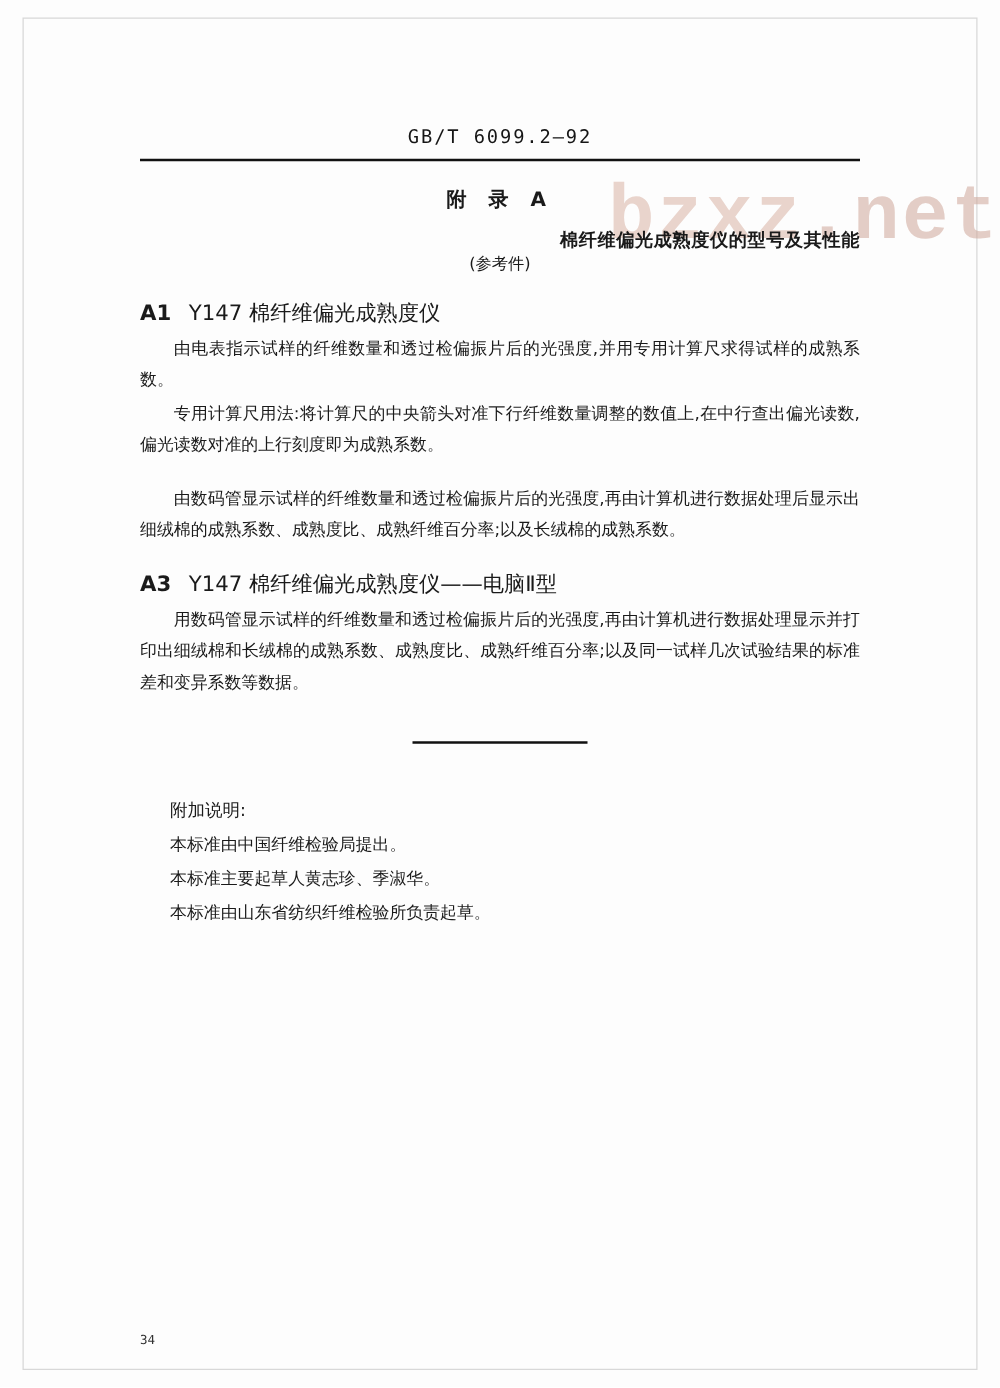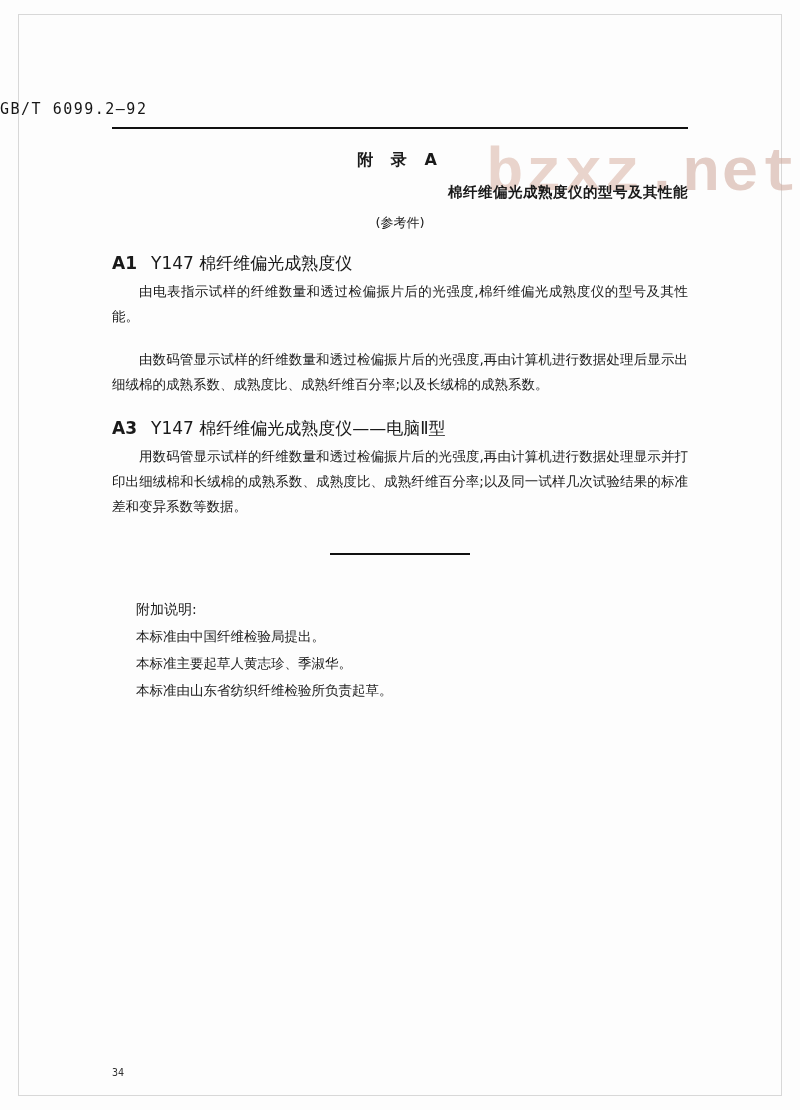--- a/index.html
+++ b/index.html
@@ -50,21 +50,21 @@
     z-index: 3;
     margin-left: 36px;
   }
   .watermark .net { color: #cfa79a; }
 
   .header {
     position: absolute;
     left: 0;
     right: 0;
     top: 100px;
-    text-align: left;
+    text-align: center;
     font-family: "DejaVu Sans Mono", monospace;
     font-size: 15px;
     letter-spacing: 1.5px;
     color: #161616;
   }
 
   .rule-top {
     position: absolute;
     left: 112px;
     right: 112px;
@@ -93,21 +93,20 @@
     font-size: 14.5px;
     font-weight: bold;
     margin-top: 12px;
     letter-spacing: 0.5px;
     position: relative;
     z-index: 4;
   }
   .appendix-note {
     text-align: center;
     font-size: 13px;
-    margin-top: 12px;
     position: relative;
     z-index: 4;
   }
 
   .clause {
     margin-top: 18px;
   }
   .clause-head {
     font-size: 17px;
     line-height: 1.6;
@@ -171,21 +170,22 @@
   <div class="content">
 
     <div class="appendix-title">附 录 A</div>
     <div class="appendix-subtitle">棉纤维偏光成熟度仪的型号及其性能</div>
     <div class="appendix-note">(参考件)</div>
 
     <div class="clause">
       <div class="clause-head">
         <span class="num">A1</span><span>Y147 棉纤维偏光成熟度仪</span>
       </div>
-      <div class="para">由电表指示试样的纤维数量和透过检偏振片后的光强度,棉纤维偏光成熟度仪的型号及其性能。</div>
+      <div class="para">由电表指示试样的纤维数量和透过检偏振片后的光强度,并用专用计算尺求得试样的成熟系数。</div>
+      <div class="para">专用计算尺用法:将计算尺的中央箭头对准下行纤维数量调整的数值上,在中行查出偏光读数,偏光读数对准的上行刻度即为成熟系数。</div>
     </div>
 
     <div class="clause">
       <div class="para">由数码管显示试样的纤维数量和透过检偏振片后的光强度,再由计算机进行数据处理后显示出细绒棉的成熟系数、成熟度比、成熟纤维百分率;以及长绒棉的成熟系数。</div>
     </div>
 
     <div class="clause">
       <div class="clause-head">
         <span class="num">A3</span><span>Y147 棉纤维偏光成熟度仪——电脑Ⅱ型</span>
       </div>

